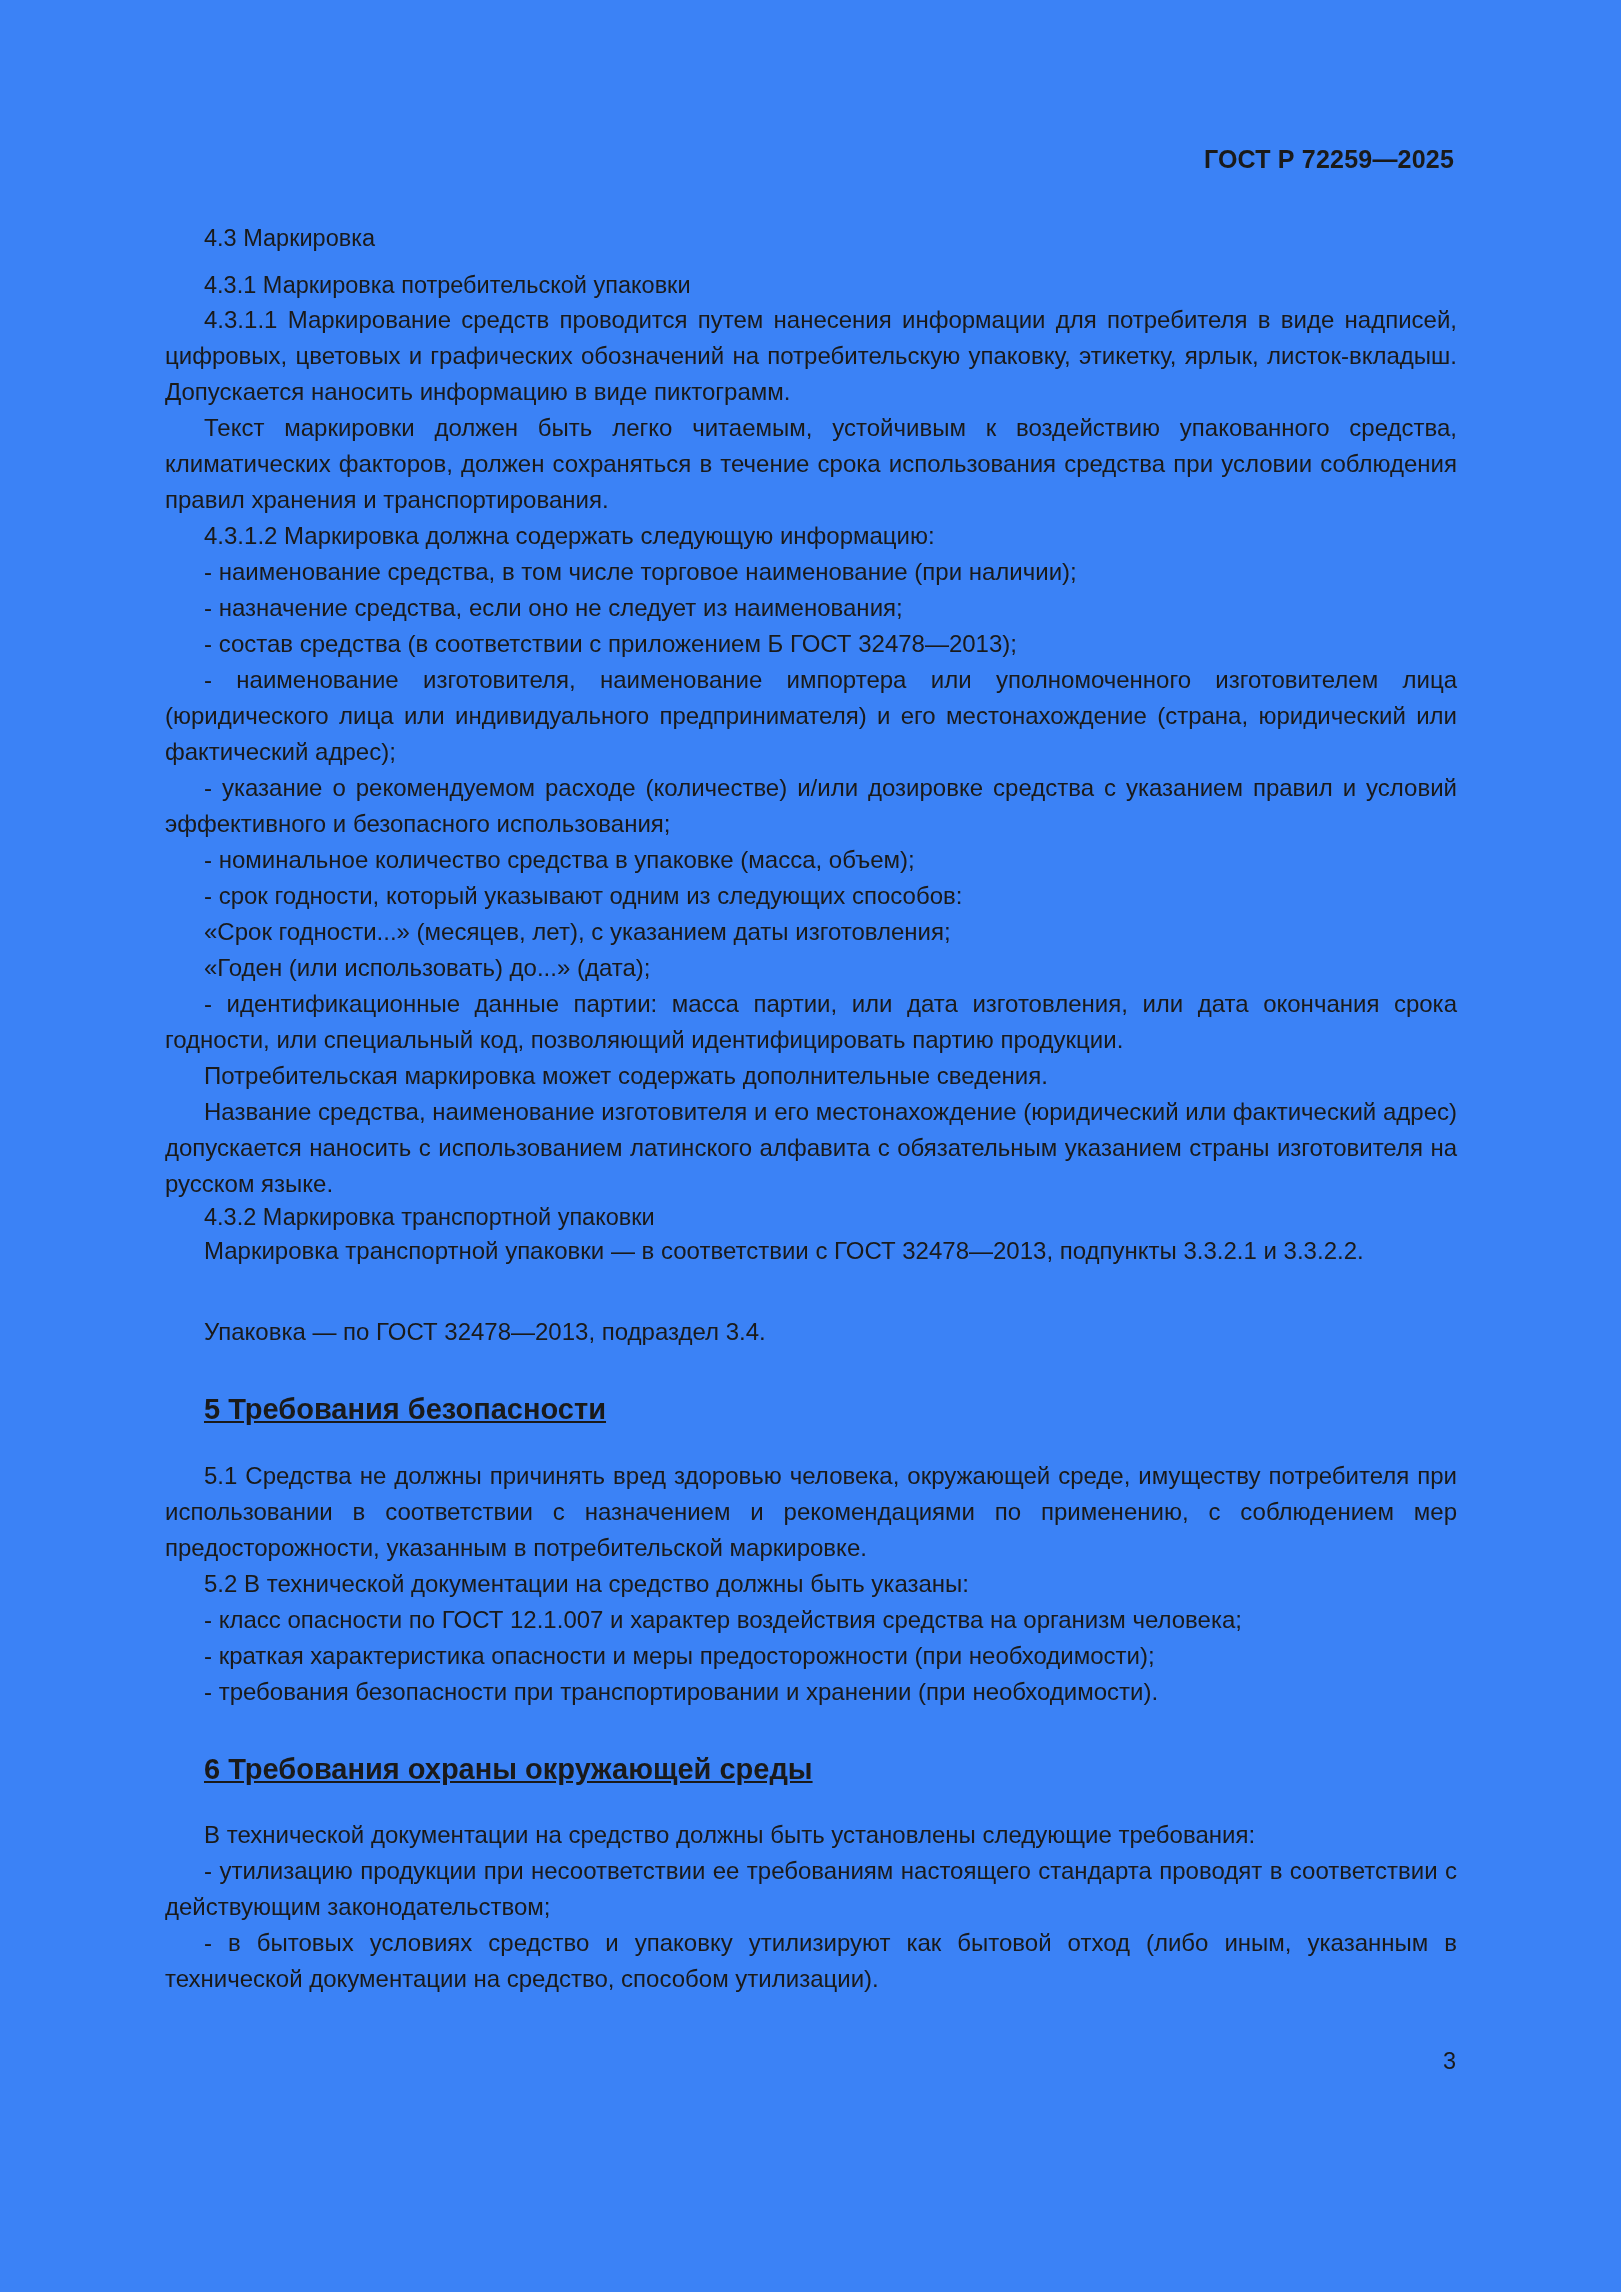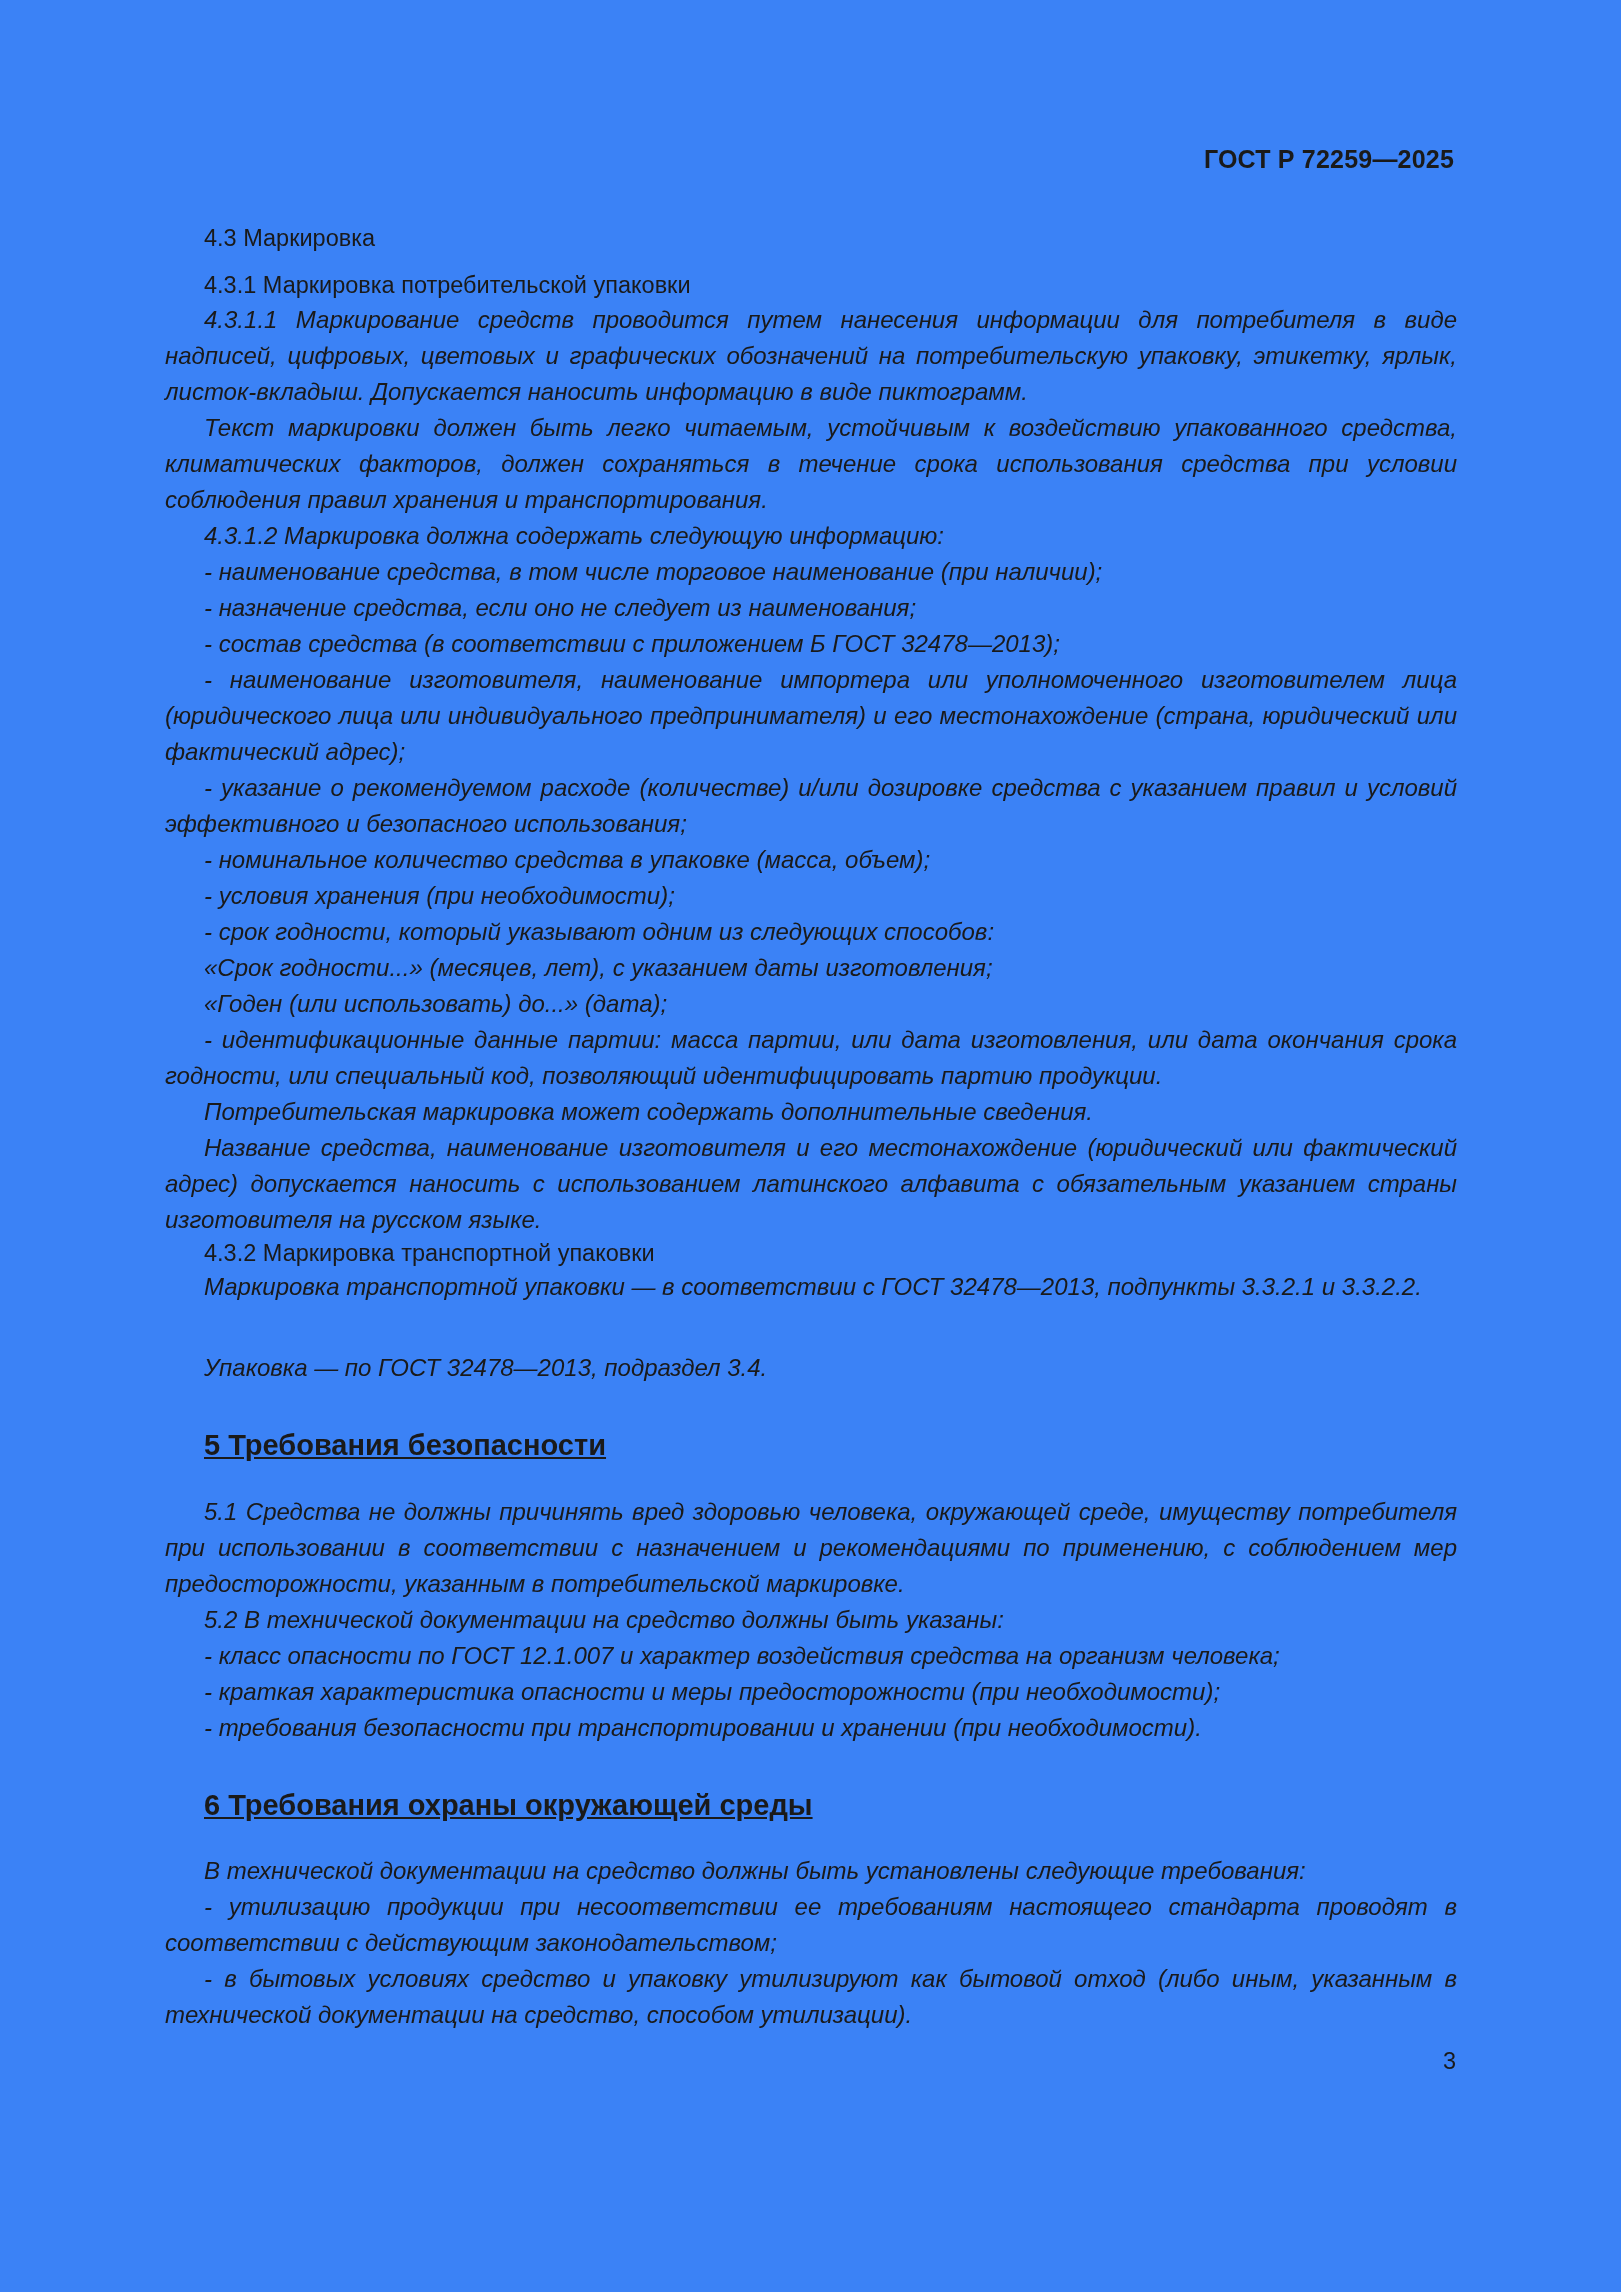--- a/index.html
+++ b/index.html
@@ -59,21 +59,20 @@
   }
 
   
   p.body {
     font-size: 24px;
     line-height: 36px;
     margin: 0;
     text-align: justify;
     text-justify: inter-word;
     hyphens: manual;
-    font-style: italic;
   }
   p.body.indent { text-indent: 39px; }
   p.body.indent-dash { text-indent: 39px; }
 
   
   .page-number {
     position: absolute;
     right: 165px;
     top: 2050px;
     font-size: 23.5px;
@@ -104,21 +103,20 @@
     <p class="body indent">Текст маркировки должен быть легко читаемым, устойчивым к воздействию упакованного сред­ства, климатических факторов, должен сохраняться в течение срока использования средства при усло­вии соблюдения правил хранения и транспортирования.</p>
 
     <p class="body indent">4.3.1.2  Маркировка должна содержать следующую информацию:</p>
 
     <p class="body indent-dash">-  наименование средства, в том числе торговое наименование (при наличии);</p>
     <p class="body indent-dash">-  назначение средства, если оно не следует из наименования;</p>
     <p class="body indent-dash">-  состав средства (в соответствии с приложением Б ГОСТ 32478—2013);</p>
     <p class="body indent-dash">-  наименование изготовителя, наименование импортера или уполномоченного изготовителем лица (юридического лица или индивидуального предпринимателя) и его местонахождение (страна, юридический или фактический адрес);</p>
     <p class="body indent-dash">-  указание о рекомендуемом расходе (количестве) и/или дозировке средства с указанием правил и условий эффективного и безопасного использования;</p>
     <p class="body indent-dash">-  номинальное количество средства в упаковке (масса, объем);</p>
-    <p class="body indent-dash">-  условия хранения (при необходимости);</p>
     <p class="body indent-dash">-  срок годности, который указывают одним из следующих способов:</p>
 
     <p class="body indent">«Срок годности...» (месяцев, лет), с указанием даты изготовления;</p>
     <p class="body indent">«Годен (или использовать) до...» (дата);</p>
 
     <p class="body indent-dash">-  идентификационные данные партии: масса партии, или дата изготовления, или дата окончания срока годности, или специальный код, позволяющий идентифицировать партию продукции.</p>
 
     <p class="body indent">Потребительская маркировка может содержать дополнительные сведения.</p>
 
     <p class="body indent">Название средства, наименование изготовителя и его местонахождение (юридический или факти­ческий адрес) допускается наносить с использованием латинского алфавита с обязательным указани­ем страны изготовителя на русском языке.</p>

